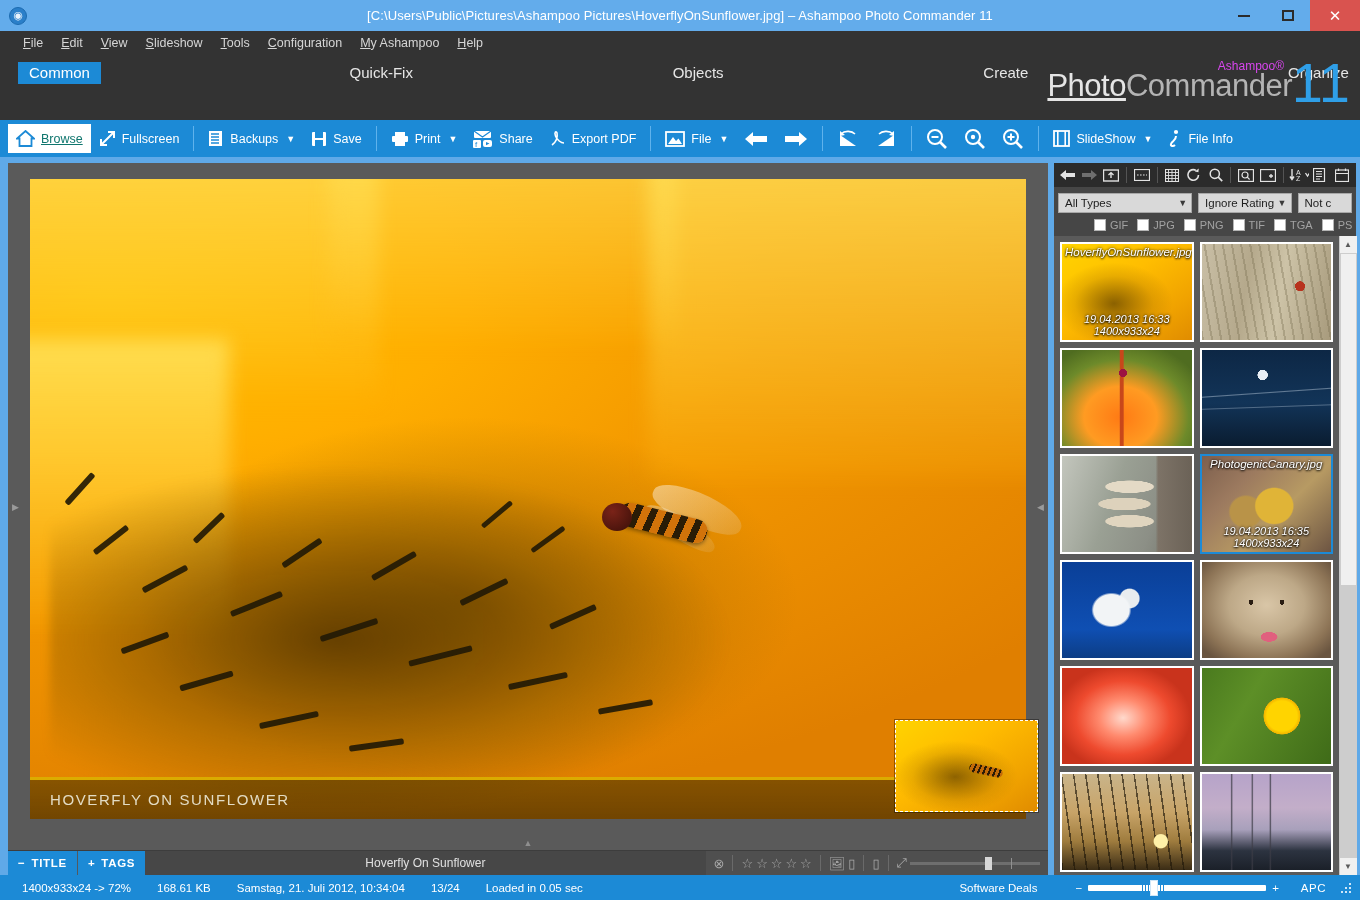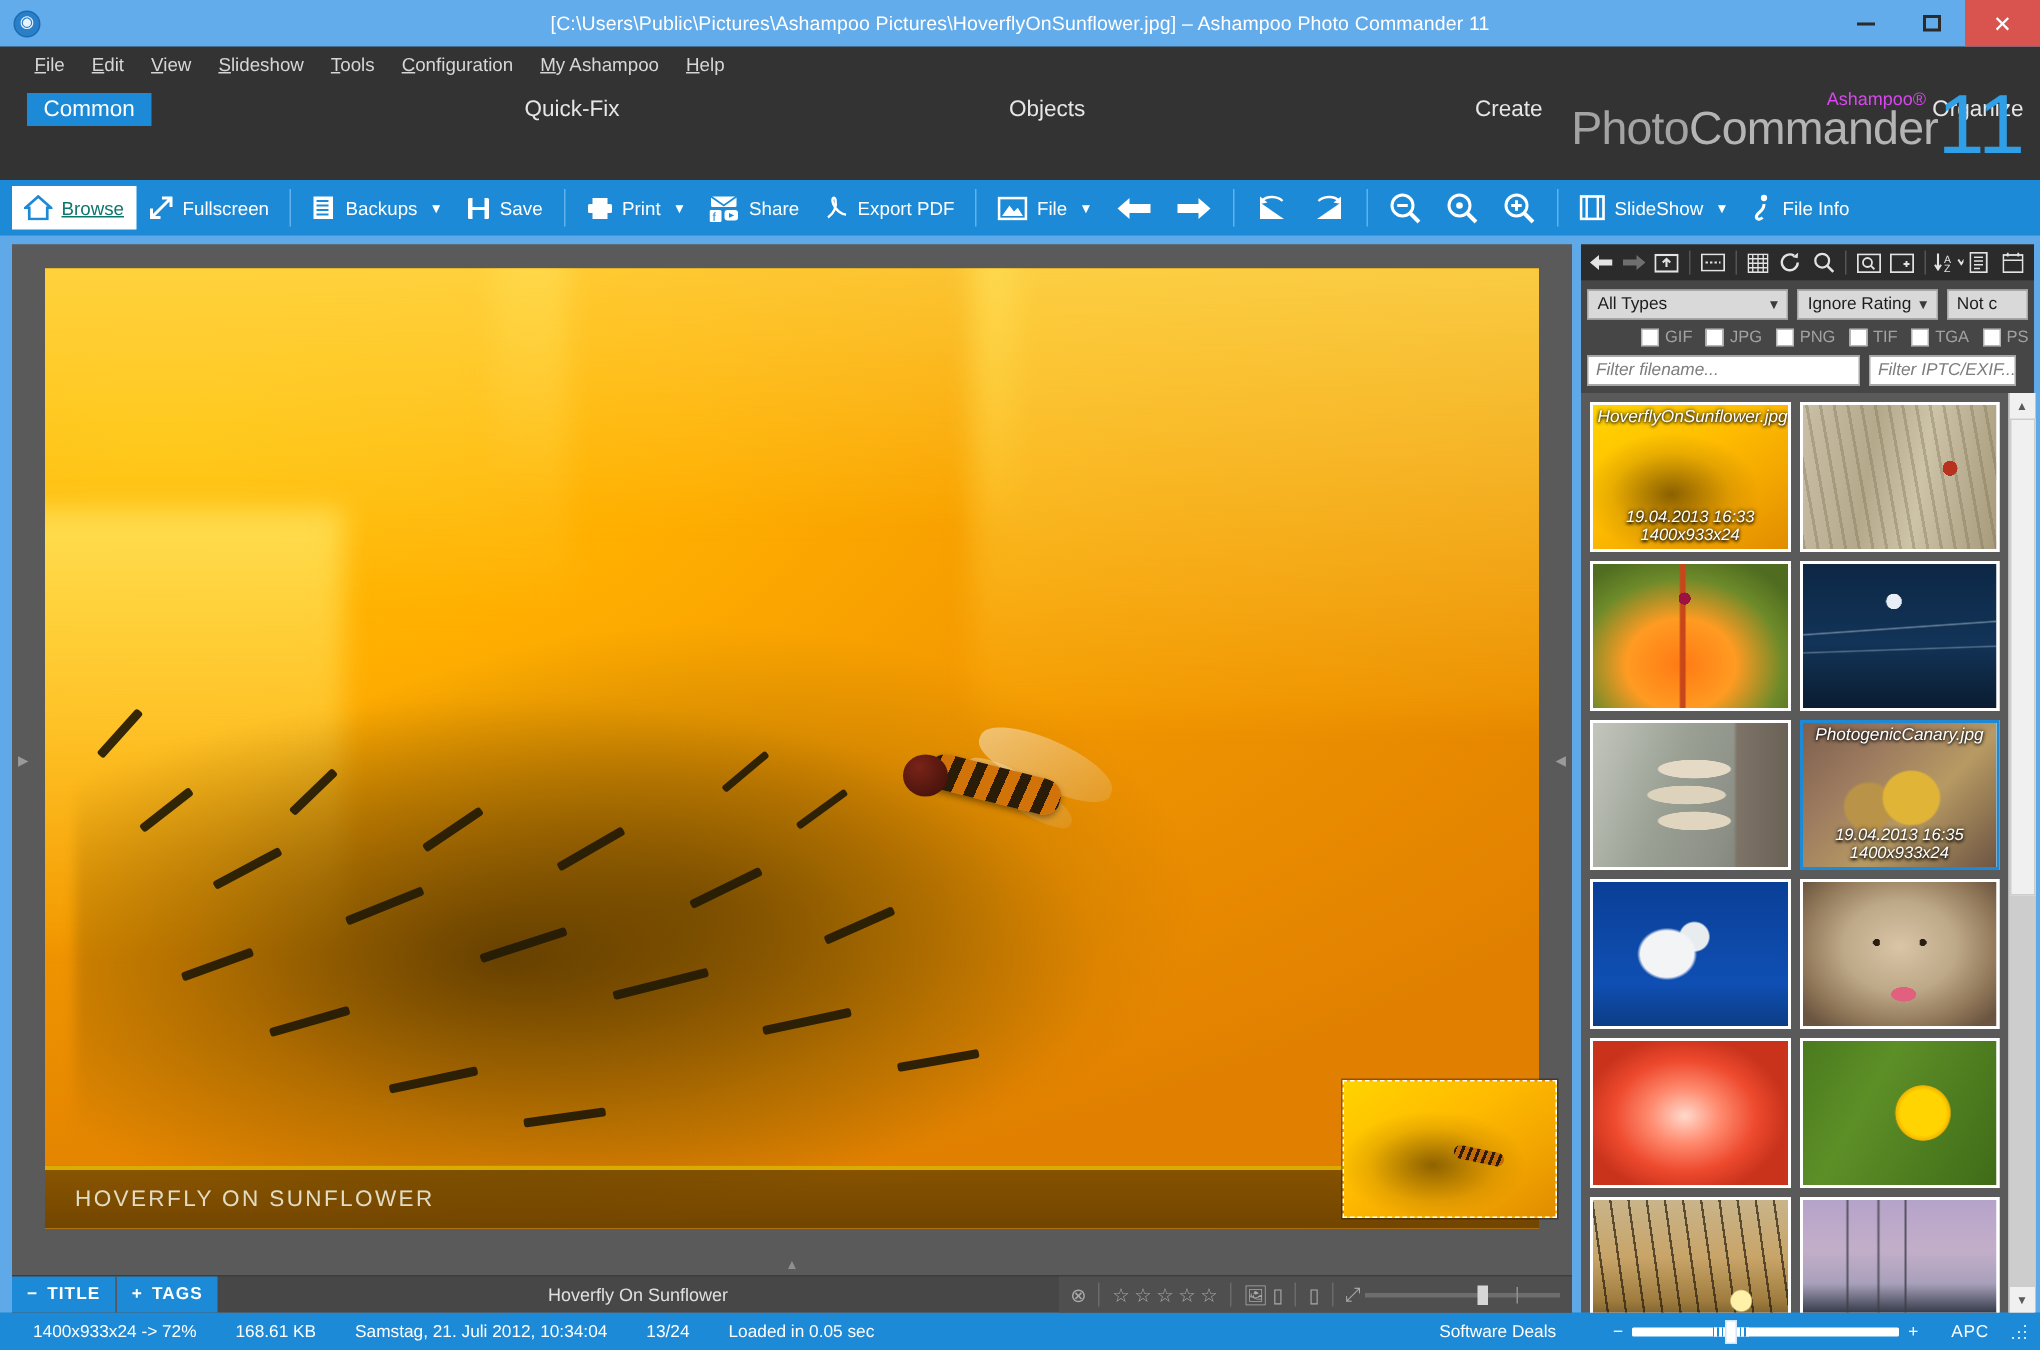--- a/index.html
+++ b/index.html
@@ -80,21 +80,21 @@
     text-align: right; user-select: none;
   }
   .brand-sup {
     position: absolute; right: 68px; top: 2px;
     color: #d946ef; font-size: 12px; font-style: normal;
   }
   .brand-main {
     position: absolute; right: 60px; top: 11px;
     font-size: 31px; letter-spacing: -0.5px; white-space: nowrap;
   }
-  .brand-main .b1 { color: #a3a3a3; }
+  .brand-main .b1 { color: #e5e5e5; text-decoration: underline; }
   .brand-main .b2 { color: #b4b4b4; }
   .brand-ver {
     position: absolute; right: 2px; top: -2px;
     color: #2f9fe8; font-size: 56px; line-height: 1; font-weight: 300;
   }
 
   
   .toolbar {
     height: 37px; min-height: 37px;
     background: #1c8ad6;
@@ -863,24 +863,20 @@
             </label>
           <label class="chk">
               <span class="box"></span>
               <span>PSD</span>
             </label>
           <label class="chk">
               <span class="box"></span>
             </label>
         </div>
 
-        <div class="txt-row">
-          <div class="tinput t1">Filter filename...</div>
-          <div class="tinput t2">Filter IPTC/EXIF...</div>
-        </div>
       </div>
 
       <div class="thumbs-area">
         <div class="thumbs-grid">
 
           <div class="thumb">
             <div class="pic" style="background:radial-gradient(ellipse 55% 52% at 40% 62%, rgba(70,45,0,0.62) 0%, rgba(150,100,0,0.22) 55%, rgba(0,0,0,0) 82%), linear-gradient(145deg,#ffd400 0%,#ffbd00 42%,#f0a200 76%,#e08c00 100%);"></div>
             <div class="ov">
               <div>HoverflyOnSunflower.jpg</div>
               <div class="bot">

